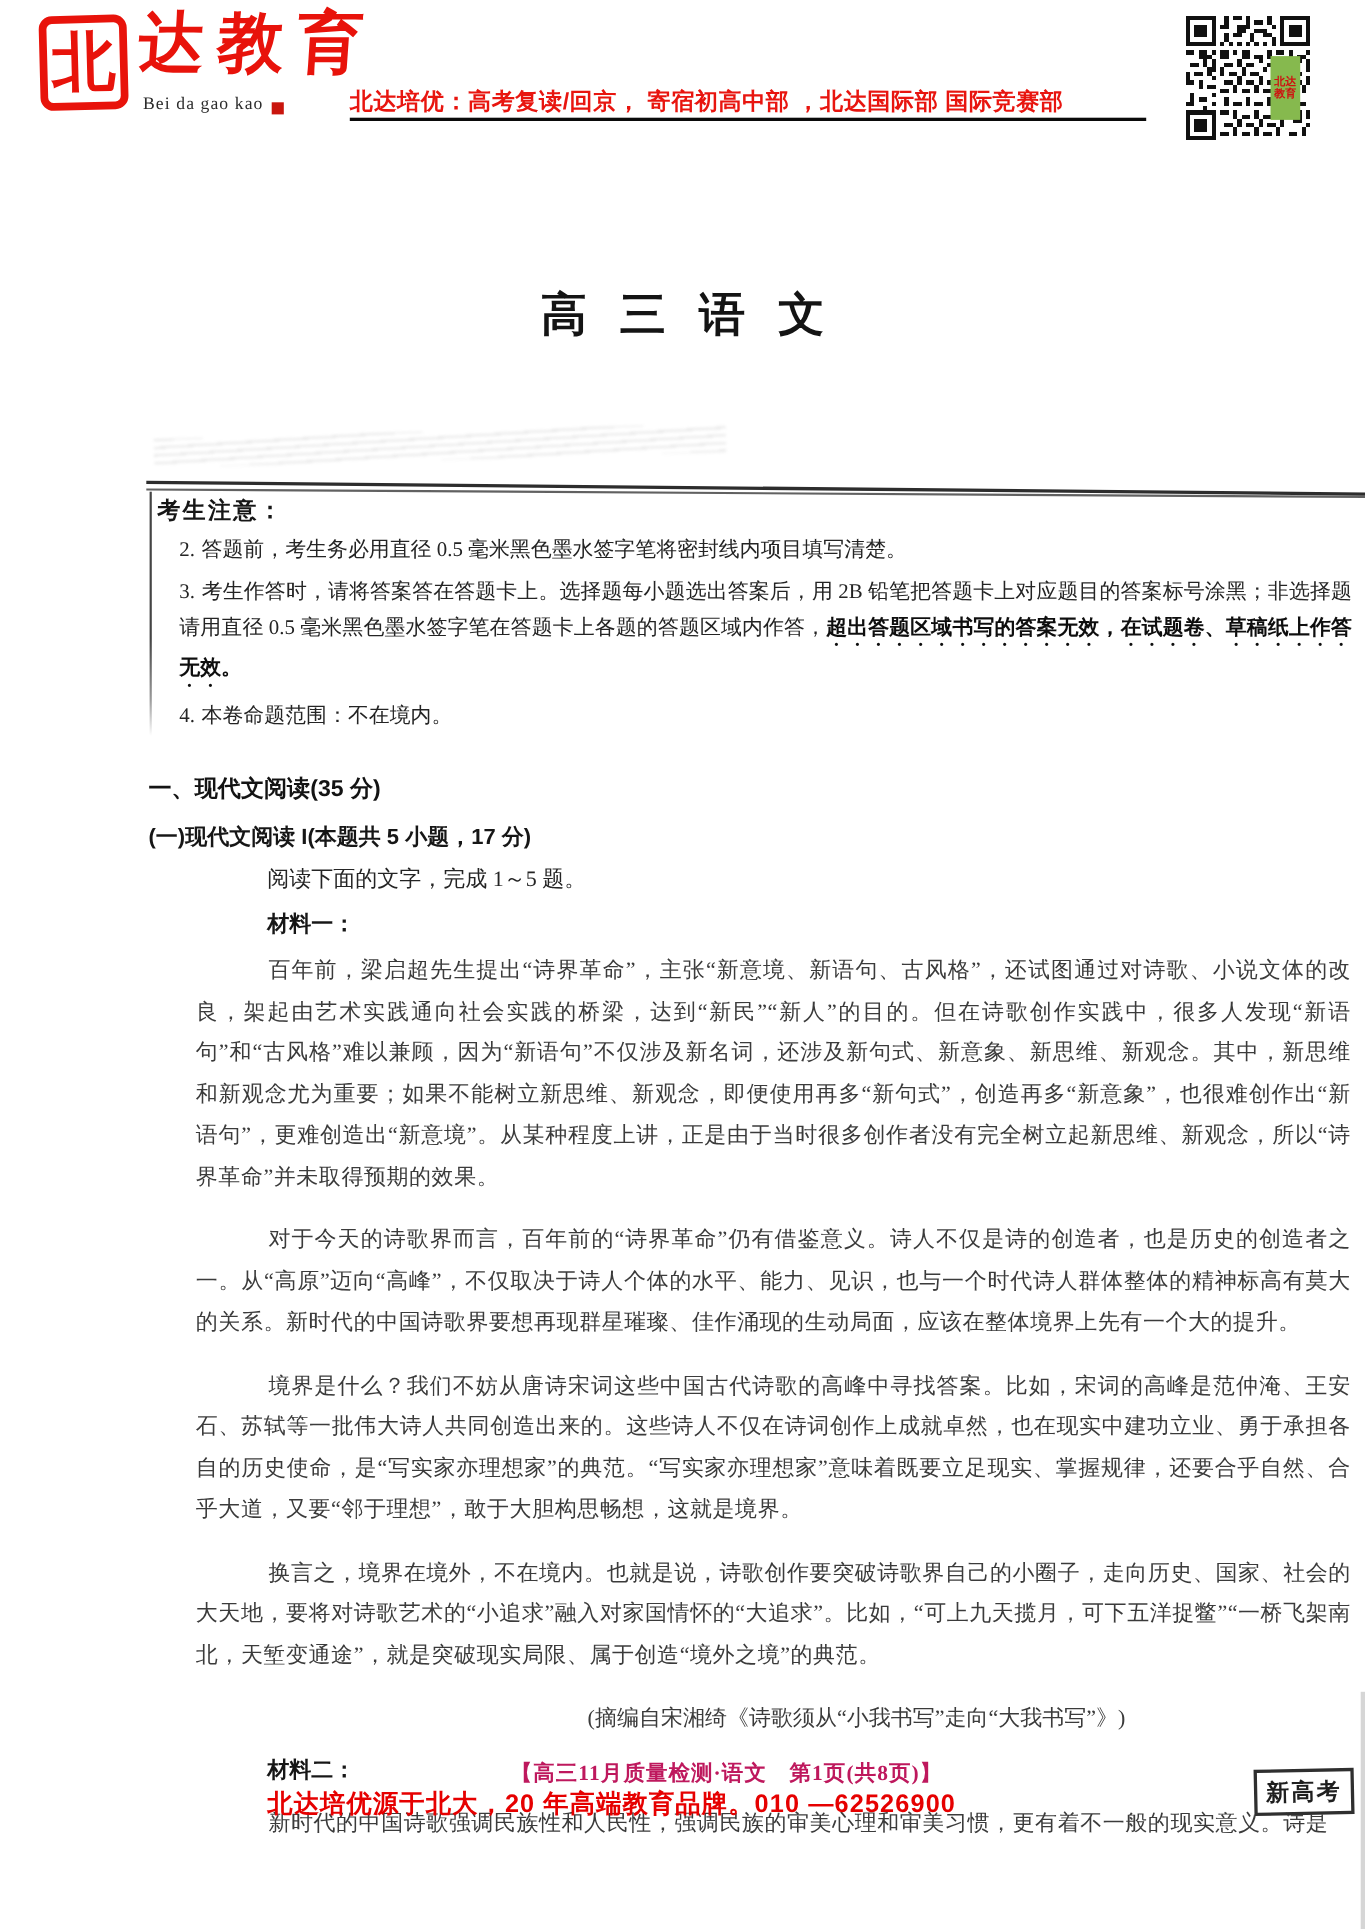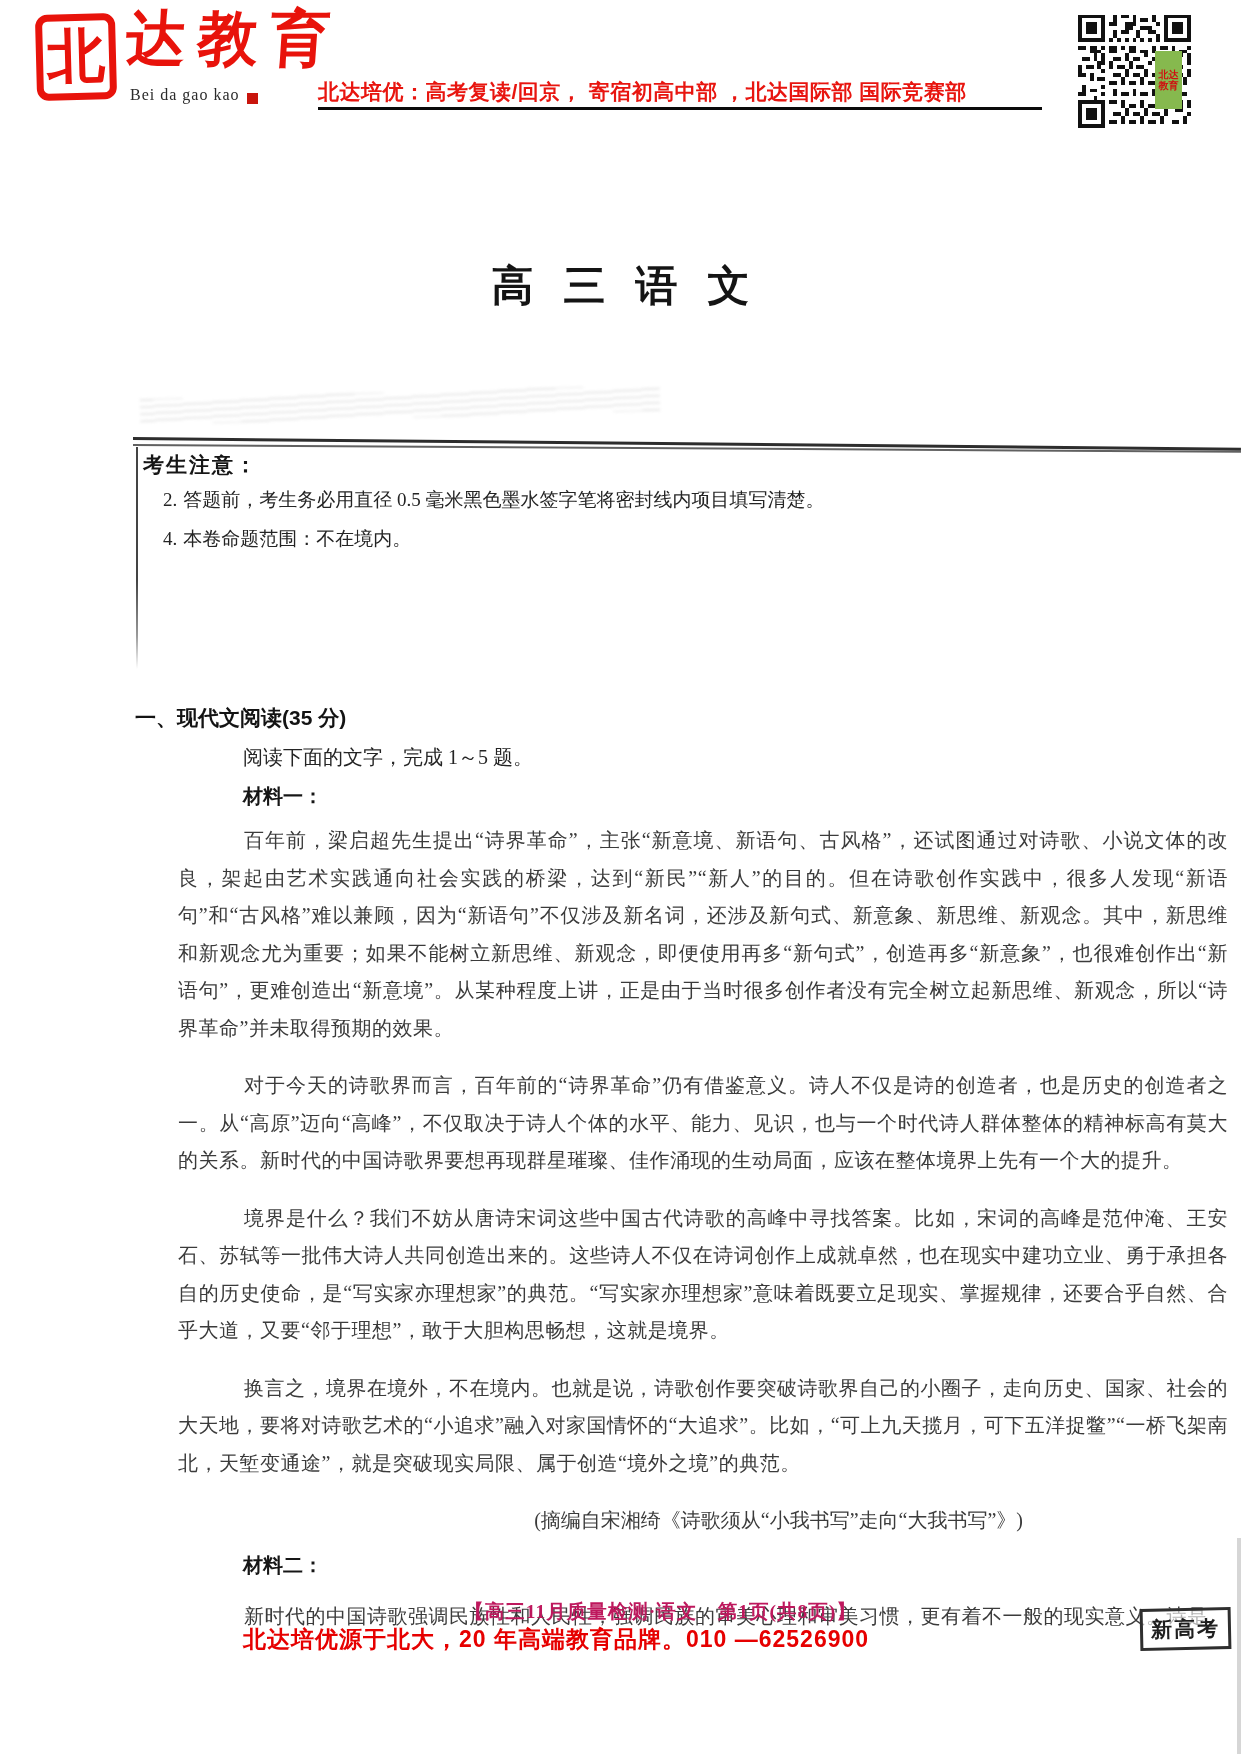--- a/index.html
+++ b/index.html
@@ -96,21 +96,21 @@
   .sec-h{
     font-family:"Liberation Sans","DejaVu Sans",sans-serif;
     font-size:21px;font-weight:700;color:#131313;line-height:30px;
   }
   .sub-h{
     font-family:"Liberation Sans","DejaVu Sans",sans-serif;
     font-size:20px;font-weight:700;color:#161616;line-height:28px;margin-top:14px;
   }
   .instr{font-size:20px;line-height:28px;margin-top:10px;margin-left:108px;color:#242424;}
   .mat-label{
-    font-family:Liberation Mono, monospace;
+    font-family:Liberation Serif, serif;
     font-size:20px;font-weight:700;color:#161616;line-height:28px;margin-top:13px;margin-left:108px;
   }
   .para{
     margin-left:43px;width:1050px;margin-top:17px;
     font-size:20px;line-height:37.5px;color:#3b3b3b;
     text-align:justify;text-indent:66px;letter-spacing:0.5px;
   }
   .para.first{margin-top:10px;}
   .cite{
     margin-top:8px;width:1050px;margin-left:43px;
@@ -190,26 +190,30 @@
   <div class="rule-b"></div>
   <div class="notice-left-border"></div>
   <div class="edge-artifact"></div>
 
   <div class="notice">
     <div class="notice-heading">考生注意：</div>
     <div class="notice-item">
       <span class="num">2.</span><span>答题前，考生务必用直径 0.5 毫米黑色墨水签字笔将密封线内项目填写清楚。</span>
     </div>
     <div class="notice-item">
+      <span class="num">3.</span><span>考生作答时，请将答案答在答题卡上。选择题每小题选出答案后，用 2B 铅笔把答题卡上对应题目的答案标号涂黑；非选择题请用直径 0.5 毫米黑色墨水签字笔在答题卡上各题的答题区域内作答，</span><span class="notice-em">超出答题区域书写的答案无效，在试题卷、草稿纸上作答无效。</span>
+    </div>
+    <div class="notice-item">
       <span class="num">4.</span><span>本卷命题范围：不在境内。</span>
     </div>
   </div>
 
   <div class="main">
     <div class="sec-h">一、现代文阅读(35 分)</div>
+    <div class="sub-h">(一)现代文阅读 I(本题共 5 小题，17 分)</div>
     <div class="instr">阅读下面的文字，完成 1～5 题。</div>
     <div class="mat-label">材料一：</div>
     <p class="para first">百年前，梁启超先生提出“诗界革命”，主张“新意境、新语句、古风格”，还试图通过对诗歌、小说文体的改良，架起由艺术实践通向社会实践的桥梁，达到“新民”“新人”的目的。但在诗歌创作实践中，很多人发现“新语句”和“古风格”难以兼顾，因为“新语句”不仅涉及新名词，还涉及新句式、新意象、新思维、新观念。其中，新思维和新观念尤为重要；如果不能树立新思维、新观念，即便使用再多“新句式”，创造再多“新意象”，也很难创作出“新语句”，更难创造出“新意境”。从某种程度上讲，正是由于当时很多创作者没有完全树立起新思维、新观念，所以“诗界革命”并未取得预期的效果。</p>
     <p class="para">对于今天的诗歌界而言，百年前的“诗界革命”仍有借鉴意义。诗人不仅是诗的创造者，也是历史的创造者之一。从“高原”迈向“高峰”，不仅取决于诗人个体的水平、能力、见识，也与一个时代诗人群体整体的精神标高有莫大的关系。新时代的中国诗歌界要想再现群星璀璨、佳作涌现的生动局面，应该在整体境界上先有一个大的提升。</p>
     <p class="para">境界是什么？我们不妨从唐诗宋词这些中国古代诗歌的高峰中寻找答案。比如，宋词的高峰是范仲淹、王安石、苏轼等一批伟大诗人共同创造出来的。这些诗人不仅在诗词创作上成就卓然，也在现实中建功立业、勇于承担各自的历史使命，是“写实家亦理想家”的典范。“写实家亦理想家”意味着既要立足现实、掌握规律，还要合乎自然、合乎大道，又要“邻于理想”，敢于大胆构思畅想，这就是境界。</p>
     <p class="para">换言之，境界在境外，不在境内。也就是说，诗歌创作要突破诗歌界自己的小圈子，走向历史、国家、社会的大天地，要将对诗歌艺术的“小追求”融入对家国情怀的“大追求”。比如，“可上九天揽月，可下五洋捉鳖”“一桥飞架南北，天堑变通途”，就是突破现实局限、属于创造“境外之境”的典范。</p>
     <div class="cite">(摘编自宋湘绮《诗歌须从“小我书写”走向“大我书写”》)</div>
     <div class="mat-label">材料二：</div>
     <p class="para">新时代的中国诗歌强调民族性和人民性，强调民族的审美心理和审美习惯，更有着不一般的现实意义。诗是</p>
   </div>

